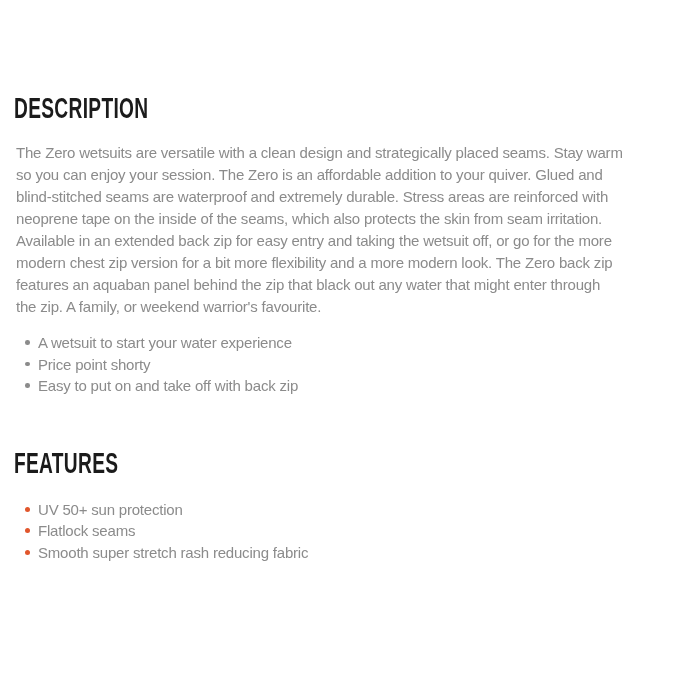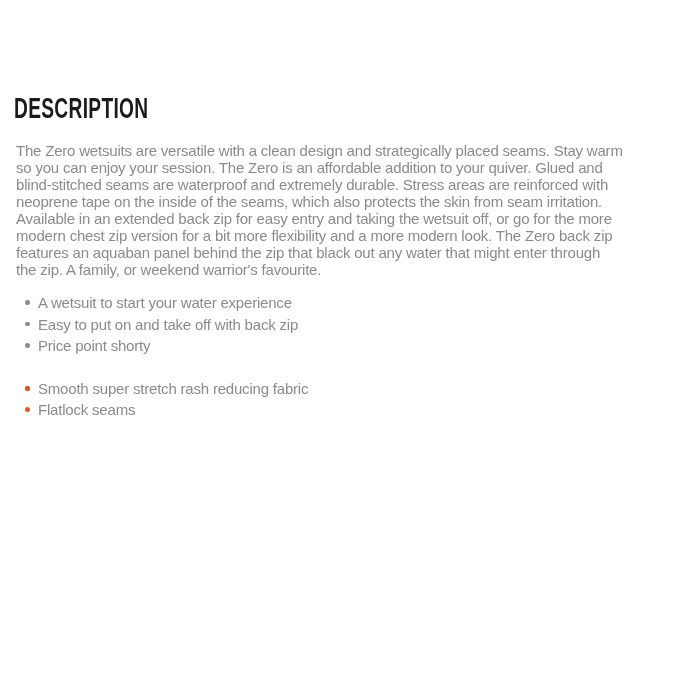--- a/index.html
+++ b/index.html
@@ -36,21 +36,21 @@
     margin-top: 94px;
   }
   .heading-row.features {
     margin-top: 52px;
   }
   .body-paragraph {
     margin: 19px 0 0 0;
     width: 660px;
     color: #8b8b8b;
     font-size: 15px;
-    line-height: 17px;
+    line-height: 22px;
     letter-spacing: -0.2px;
     white-space: pre-line;
   }
   ul.bullet-list {
     list-style: none;
     margin: 9px;
     padding: 0;
     color: #8b8b8b;
     font-size: 15px;
     line-height: 21.5px;
@@ -101,39 +101,43 @@
 features an aquaban panel behind the zip that black out any water that might enter through
 the zip. A family, or weekend warrior's favourite.</p>
 
     <ul class="bullet-list description-list">
       <li>
         <span class="dot"></span>
         <span>A wetsuit to start your water experience</span>
       </li>
       <li>
         <span class="dot"></span>
-        <span>Easy to put on and take off with back zip</span>
+        <span>Price point shorty</span>
       </li>
       <li>
         <span class="dot"></span>
-        <span>Price point shorty</span>
+        <span>Easy to put on and take off with back zip</span>
       </li>
     </ul>
   </section>
 
   <section>
+    <div class="heading-row features">
+      <h2 class="section-heading">FEATURES</h2>
+    </div>
 
     <ul class="bullet-list features-list">
       <li>
         <span class="dot"></span>
+        <span>UV 50+ sun protection</span>
+      </li>
+      <li>
+        <span class="dot"></span>
+        <span>Flatlock seams</span>
       </li>
       <li>
         <span class="dot"></span>
         <span>Smooth super stretch rash reducing fabric</span>
-      </li>
-      <li>
-        <span class="dot"></span>
-        <span>Flatlock seams</span>
       </li>
     </ul>
   </section>
 
 </main>
 
 </body></html>

